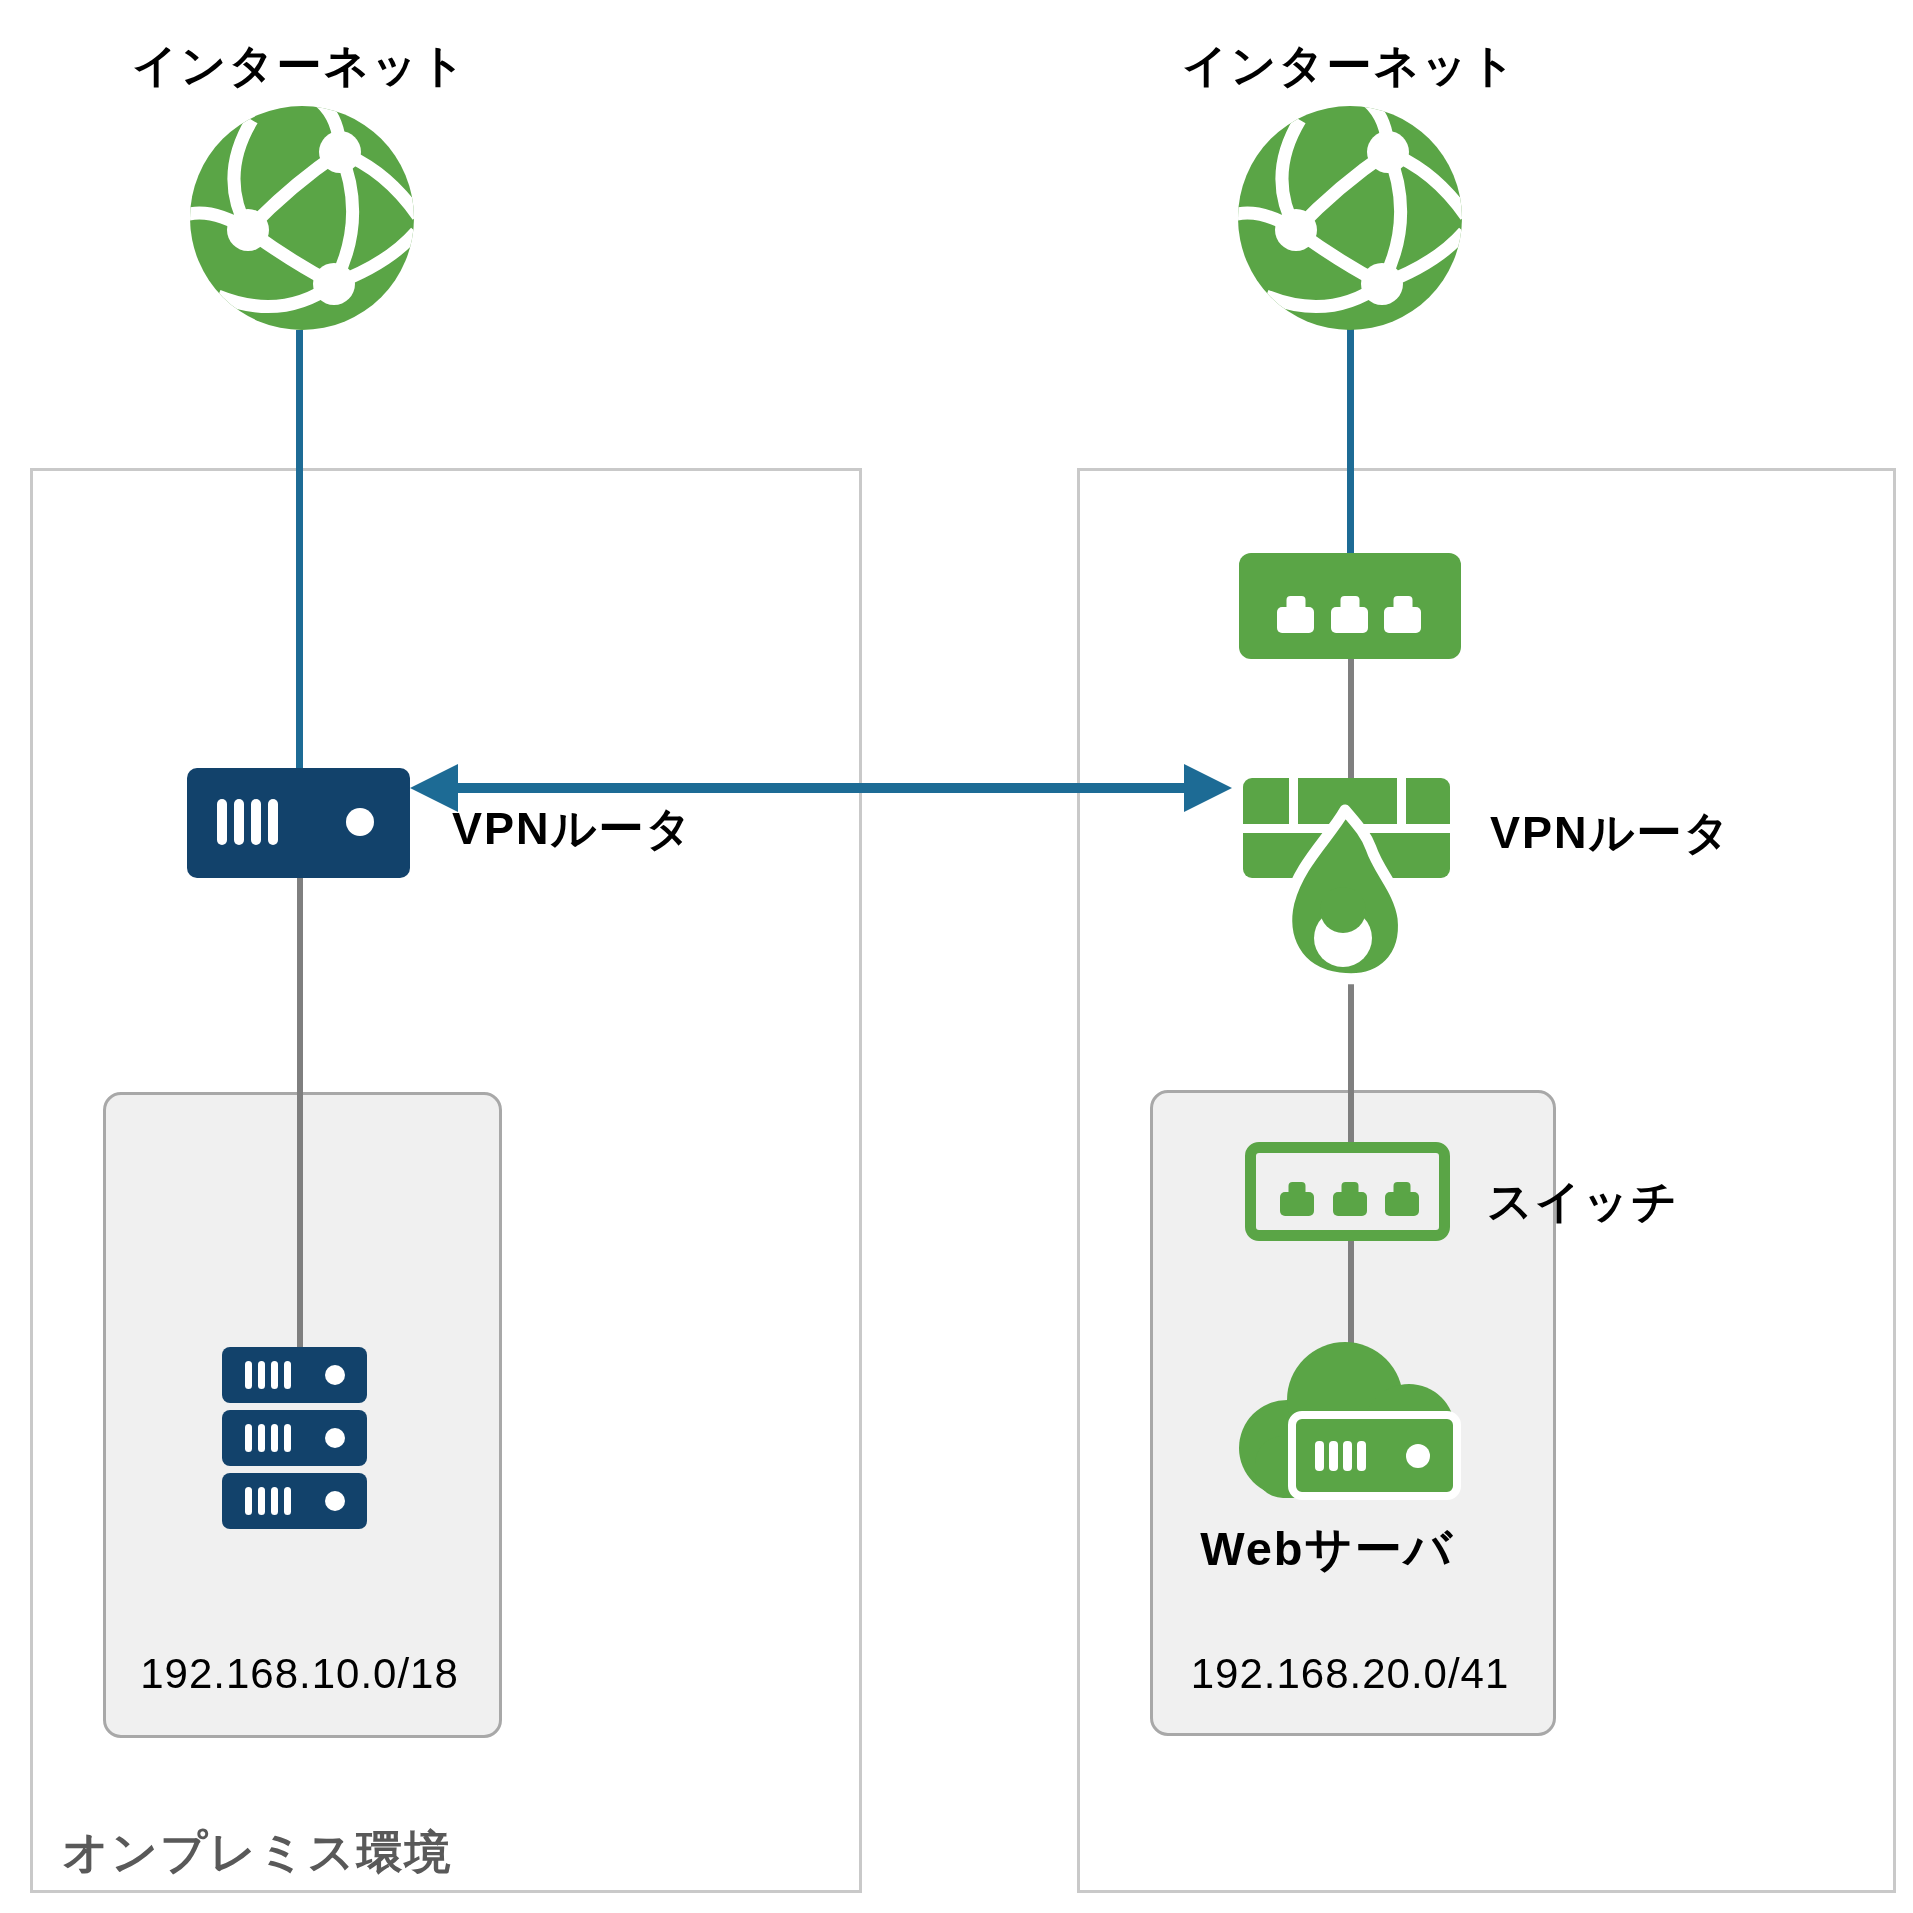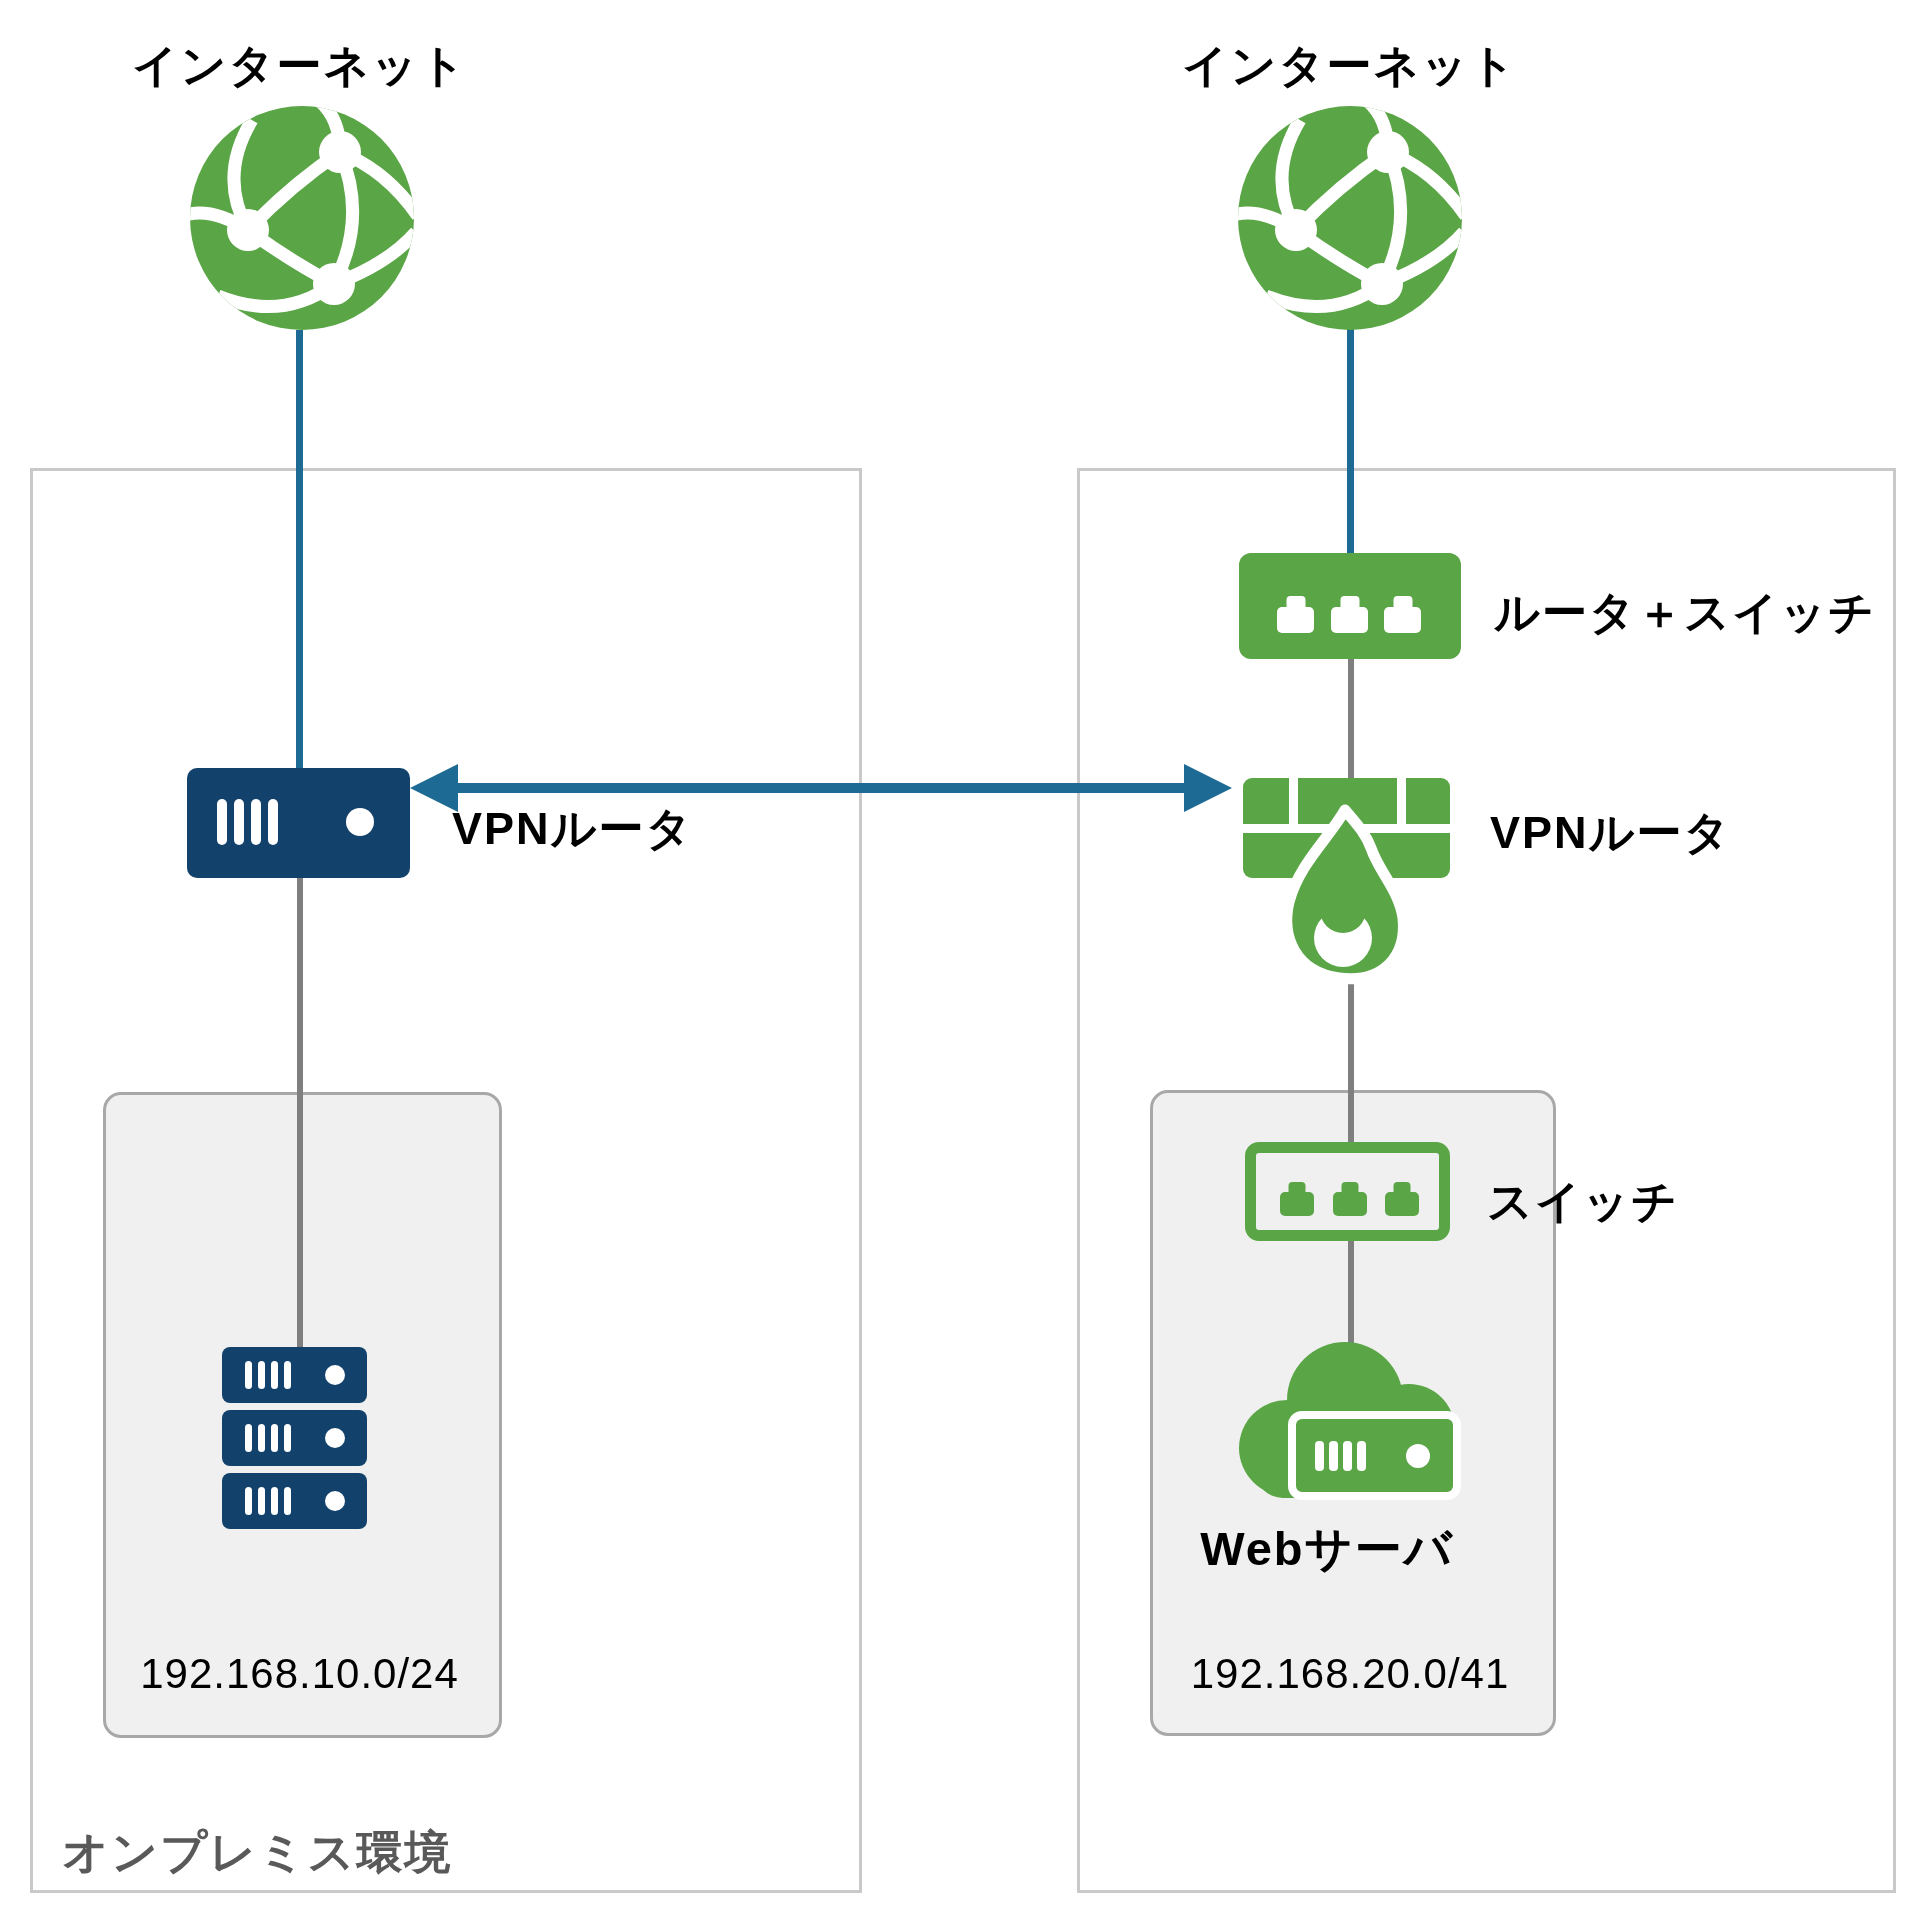--- a/index.html
+++ b/index.html
@@ -104,21 +104,21 @@
     <div class="dot" style="left:103px;top:18px;width:20px;height:20px"></div>
   </div>
   <div class="rack" style="left:222px;top:1473px;width:145px;height:56px;border-radius:8px">
     <div class="bar" style="left:23px;top:14px;width:7px;height:28px"></div>
     <div class="bar" style="left:36px;top:14px;width:7px;height:28px"></div>
     <div class="bar" style="left:49px;top:14px;width:7px;height:28px"></div>
     <div class="bar" style="left:62px;top:14px;width:7px;height:28px"></div>
     <div class="dot" style="left:103px;top:18px;width:20px;height:20px"></div>
   </div>
 
-  <div class="ip-label" style="left:103px;top:1650px;width:393px">192.168.10.0/24</div>
+  <div class="ip-label" style="left:103px;top:1650px;width:393px">192.168.10.0/18</div>
   <div class="zone-label" style="left:62px;top:1822px">オンプレミス環境</div>
 
   <div class="jlabel center" style="left:1150px;top:36px;width:400px">インターネット</div>
   <svg style="left:1238px;top:106px" width="224" height="224" viewBox="0 0 224 224">
     <defs>
         <clipPath id="gclipR">
           <circle cx="112" cy="112" r="112"></circle>
         </clipPath>
       </defs>
     <circle cx="112" cy="112" r="112" fill="#5AA546"></circle>
@@ -138,21 +138,20 @@
       <circle cx="58" cy="124" r="21"></circle>
       <circle cx="144" cy="178" r="21"></circle>
     </g>
   </svg>
 
   <div class="gicon" style="left:1239px;top:553px;width:222px;height:106px">
     <div class="port white" style="left:38px;top:54px"></div>
     <div class="port white" style="left:92px;top:54px"></div>
     <div class="port white" style="left:145px;top:54px"></div>
   </div>
-  <div class="jlabel" style="left:1494px;top:583px">ルータ＋スイッチ</div>
 
   <svg style="left:1243px;top:776px" width="210" height="214" viewBox="0 0 210 214">
     <g>
       <rect x="0" y="2" width="207" height="100" rx="9" fill="#5AA546"></rect>
       <rect x="0" y="48" width="207" height="9" fill="#fff"></rect>
       <rect x="46" y="2" width="9" height="46" fill="#fff"></rect>
       <rect x="154" y="2" width="9" height="46" fill="#fff"></rect>
     </g>
     <g>
       <path d="M102 34 C86 62 56 88 46 126 C38 160 52 196 96 202 C140 208 164 180 160 142 C156 114 136 96 128 72 C122 56 112 46 102 34 Z" fill="#5AA546" stroke="#fff" stroke-width="11" stroke-linejoin="round"></path>

